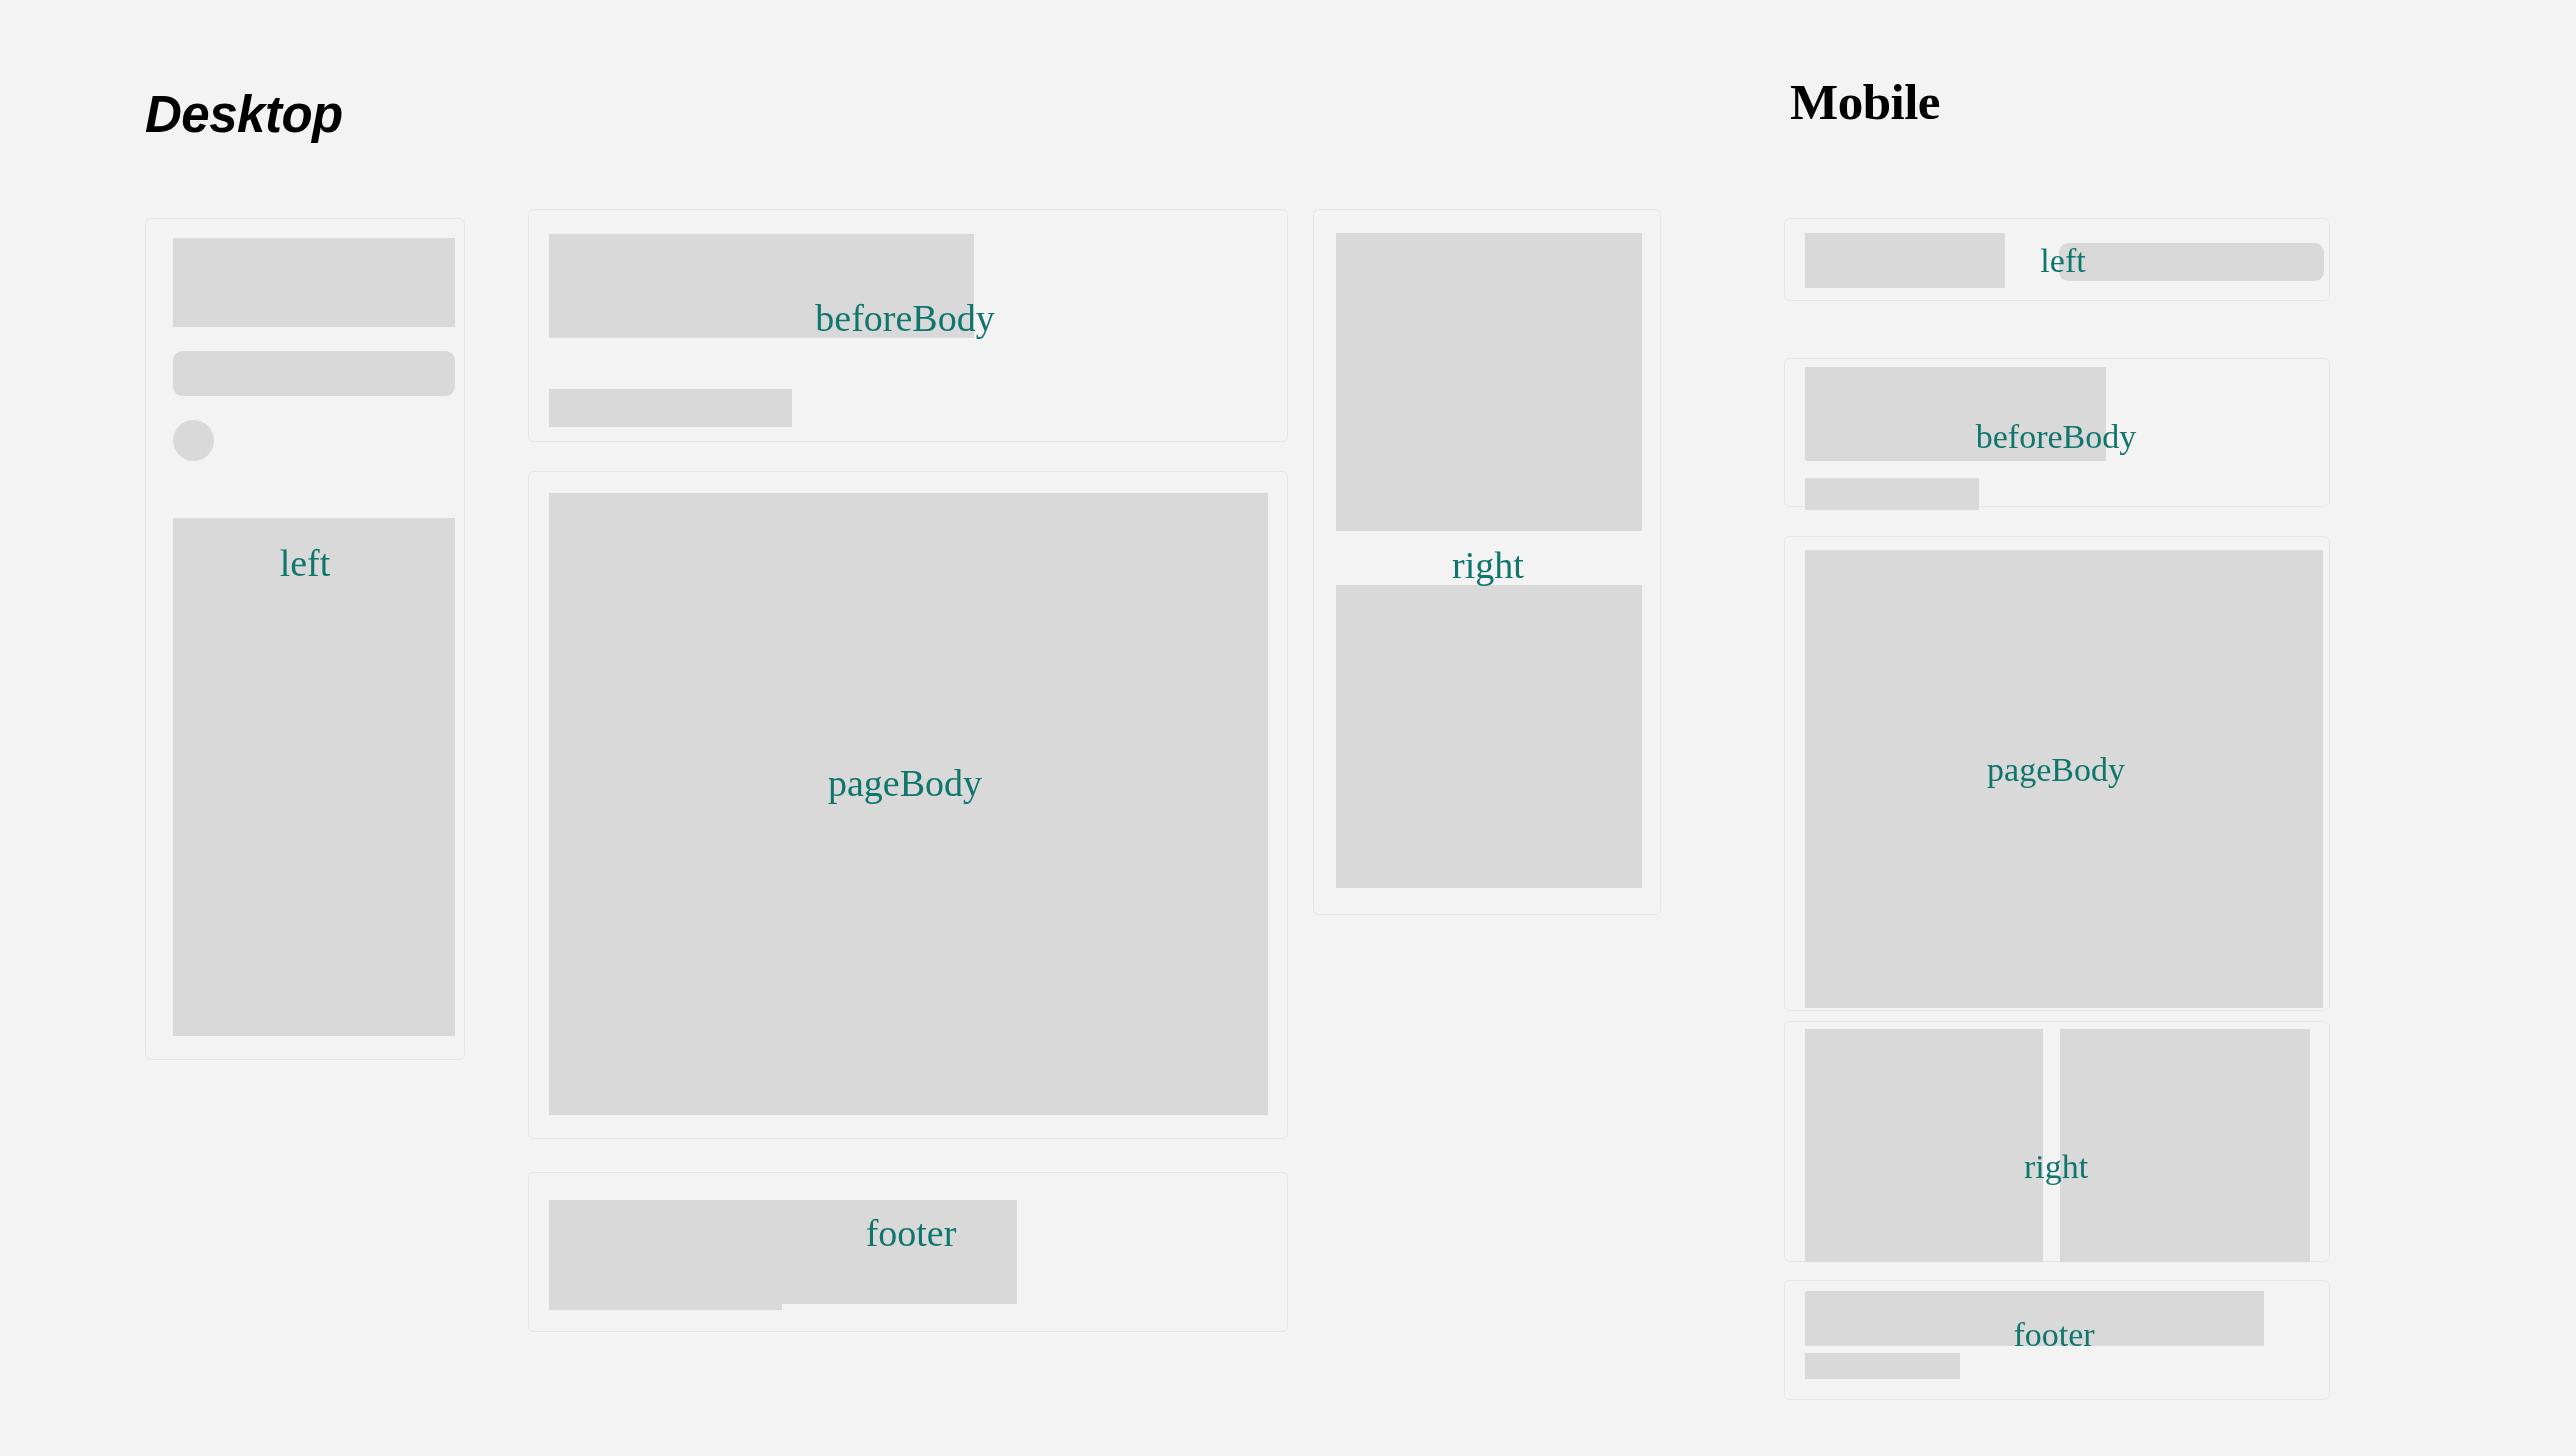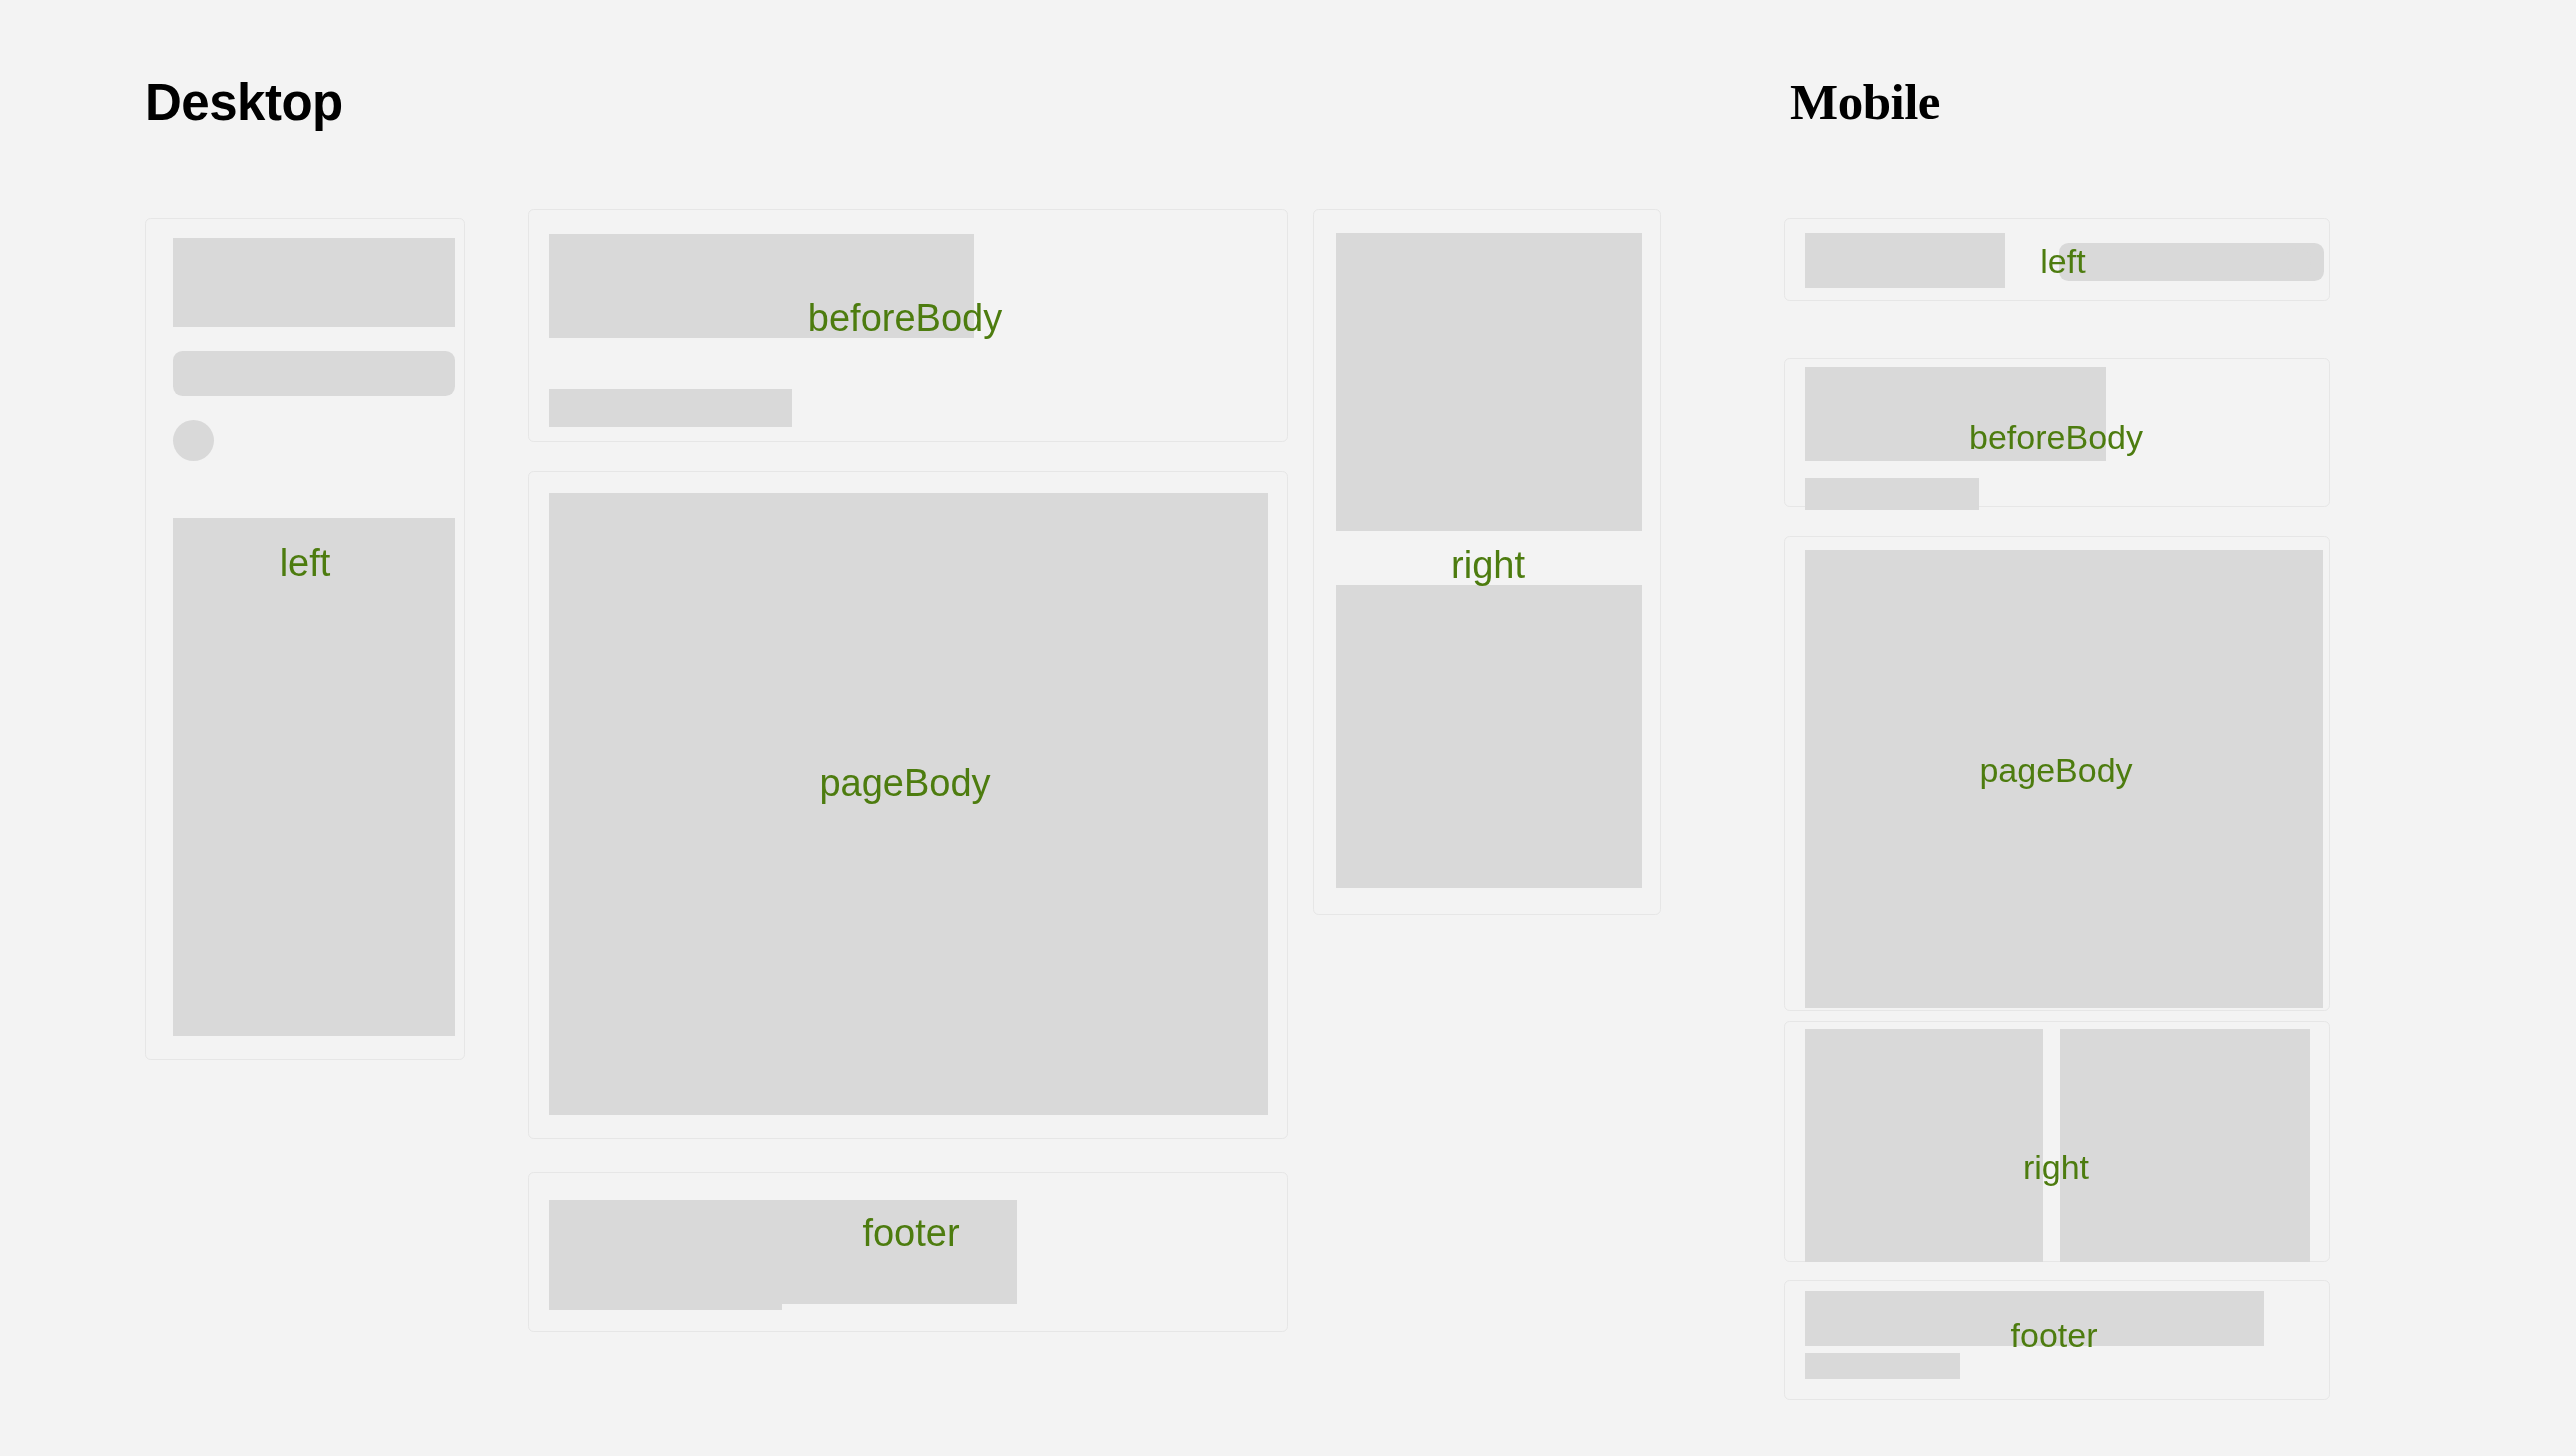--- a/index.html
+++ b/index.html
@@ -24,21 +24,21 @@
   .section-title {
     position: absolute;
     font-family: "Liberation Sans", sans-serif;
     font-weight: bold;
     font-size: 51px;
     line-height: 1;
     color: #000000;
     letter-spacing: -0.5px;
     white-space: nowrap;
   }
-  #desktop-title { left: 145px; top: 77px; }
+  #desktop-title { left: 145px; top: 89px; font-style: italic; }
   #mobile-title  { left: 1790px; top: 77px; font-family: Liberation Serif, serif; }
 
   
   .panel {
     position: absolute;
     background: #f3f3f3;
     border: 1.9px solid #e6e6e6;
     border-radius: 5.6px;
     box-sizing: border-box;
   }
@@ -48,24 +48,24 @@
     position: absolute;
     background: #d9d9d9;
     box-sizing: border-box;
   }
   .skel.rounded { border-radius: 9.4px; }
   .skel.circle  { border-radius: 50%; }
 
   
   .region-label {
     position: absolute;
-    font-family: Liberation Sans, sans-serif;
+    font-family: Liberation Serif, serif;
     font-size: 38px;
     line-height: 1;
-    color: #4d7c0f;
+    color: #0f766e;
     white-space: nowrap;
     transform: translate(-50%, -50%);
     pointer-events: none;
   }
   .region-label.small { font-size: 34px; }
 
   
   
   #d-left-panel   { left: 145px;  top: 218px;  width: 320px;  height: 842px; }
   #d-left-b1      { left: 173px;  top: 238px;  width: 282px;  height: 89px;  }

